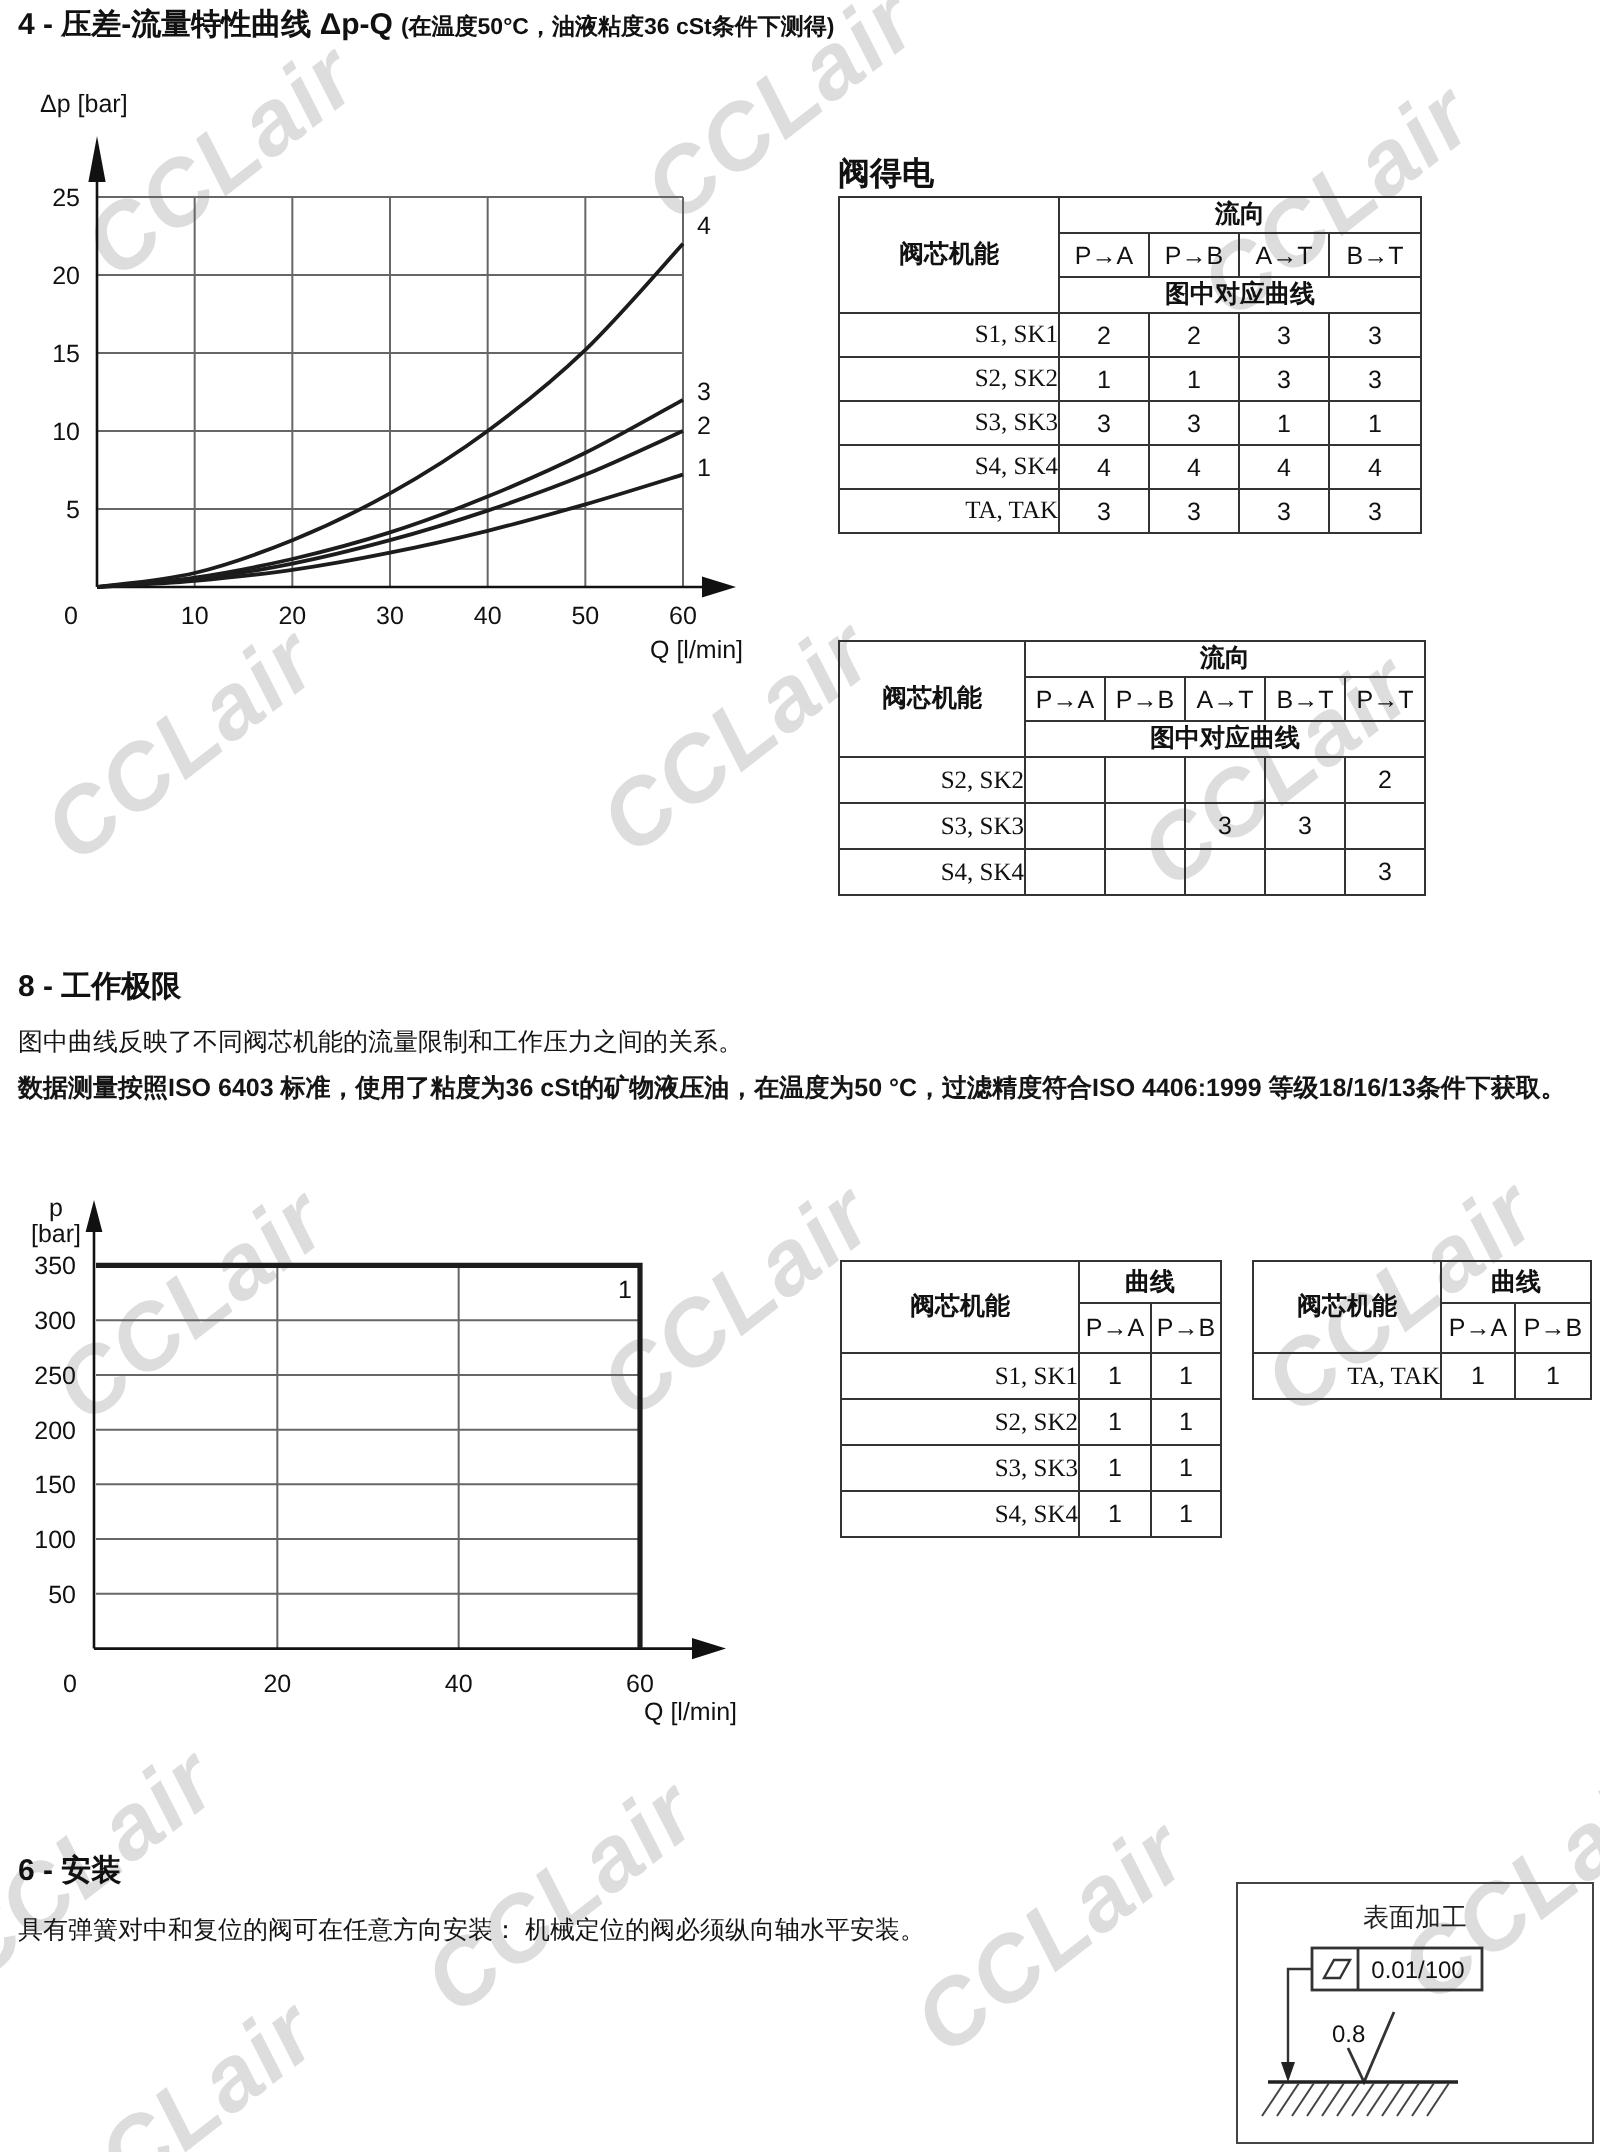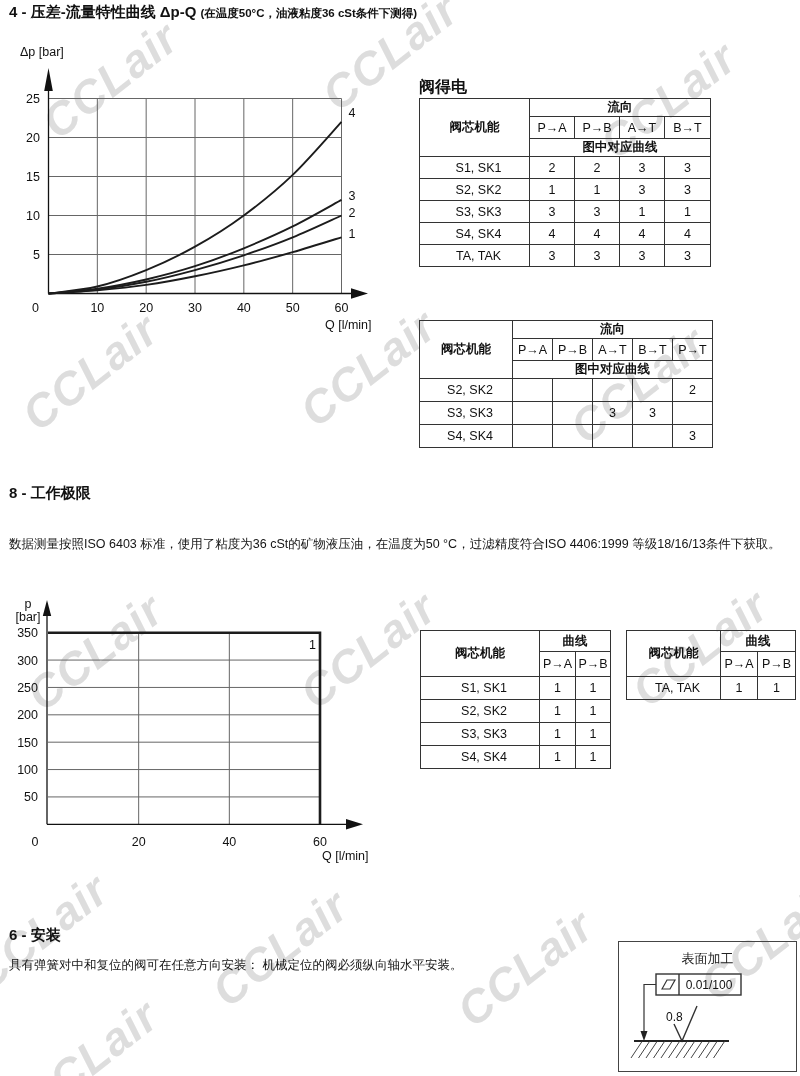--- a/index.html
+++ b/index.html
@@ -10,21 +10,21 @@
       transform:translate(-50%,-50%) rotate(-38deg);pointer-events:none;}
   .content{position:absolute;inset:0;z-index:1;}
   .abs{position:absolute;}
   .h-title{font-size:15px;font-weight:bold;white-space:nowrap;}
   .h-note{font-size:11.5px;font-weight:bold;margin-left:4px;}
   .body-text{font-size:12.5px;line-height:15.5px;color:#151515;}
   svg{font-family:"Liberation Sans","DejaVu Sans",sans-serif;display:block;}
   .tbl{position:absolute;border-collapse:collapse;table-layout:fixed;background:transparent;}
   .tbl td{border:1px solid #333;text-align:center;font-size:12.5px;padding:0;color:#111;
           overflow:hidden;white-space:nowrap;}
-  .tbl td.lbl{text-align:center;padding-left:8px;}
+  .tbl td.lbl{text-align:right;padding-left:8px;font-family:Liberation Serif, serif;}
   .tbl td.bold{font-weight:bold;font-size:12.5px;}
   .tbl tr.rA td.gh{height:16px;}
   .tbl tr.rB td{height:21px;}
   .tbl tr.rC td{height:13px;text-align:center;}
   .tbl tr.rD td{height:21px;}
   .tbl2 tr.rD td{height:22px;}
   .tbl-title{position:absolute;font-weight:bold;font-size:16px;text-align:left;}
   .sbox{position:absolute;border:1.5px solid #444;background:rgba(255,255,255,0);}
   .sbox-title{position:absolute;width:100%;top:8px;text-align:center;font-size:13px;color:#222;}
 </style>
@@ -202,21 +202,22 @@
         <td></td>
         <td></td>
         <td></td>
         <td></td>
         <td>3</td>
       </tr>
     </tbody>
       </table>
 
     <div class="abs h-title" style="left:9px;top:484px;">8 - 工作极限</div>
-    <div class="abs body-text" style="left:9px;top:537px;width:788px;">数据测量按照ISO 6403 标准，使用了粘度为36 cSt的矿物液压油，在温度为50 °C，过滤精度符合ISO 4406:1999 等级18/16/13条件下获取。</div>
+    <div class="abs body-text" style="left:9px;top:514px;width:788px;">图中曲线反映了不同阀芯机能的流量限制和工作压力之间的关系。</div>
+    <div class="abs body-text" style="left:9px;top:537px;width:788px;font-weight:bold;">数据测量按照ISO 6403 标准，使用了粘度为36 cSt的矿物液压油，在温度为50 °C，过滤精度符合ISO 4406:1999 等级18/16/13条件下获取。</div>
 
     <svg id="chart2" class="abs" style="left:0;top:590px;" width="400" height="290">
         <line x1="138.66666666666666" y1="42.7" x2="138.66666666666666" y2="234.3" stroke="#666" stroke-width="1"></line>
         <line x1="229.33333333333331" y1="42.7" x2="229.33333333333331" y2="234.3" stroke="#666" stroke-width="1"></line>
         <line x1="320" y1="42.7" x2="320" y2="234.3" stroke="#666" stroke-width="1"></line>
         <line x1="48" y1="206.92857142857144" x2="320" y2="206.92857142857144" stroke="#666" stroke-width="1"></line>
         <line x1="48" y1="179.55714285714288" x2="320" y2="179.55714285714288" stroke="#666" stroke-width="1"></line>
         <line x1="48" y1="152.1857142857143" x2="320" y2="152.1857142857143" stroke="#666" stroke-width="1"></line>
         <line x1="48" y1="124.81428571428572" x2="320" y2="124.81428571428572" stroke="#666" stroke-width="1"></line>
         <line x1="48" y1="97.44285714285712" x2="320" y2="97.44285714285712" stroke="#666" stroke-width="1"></line>

